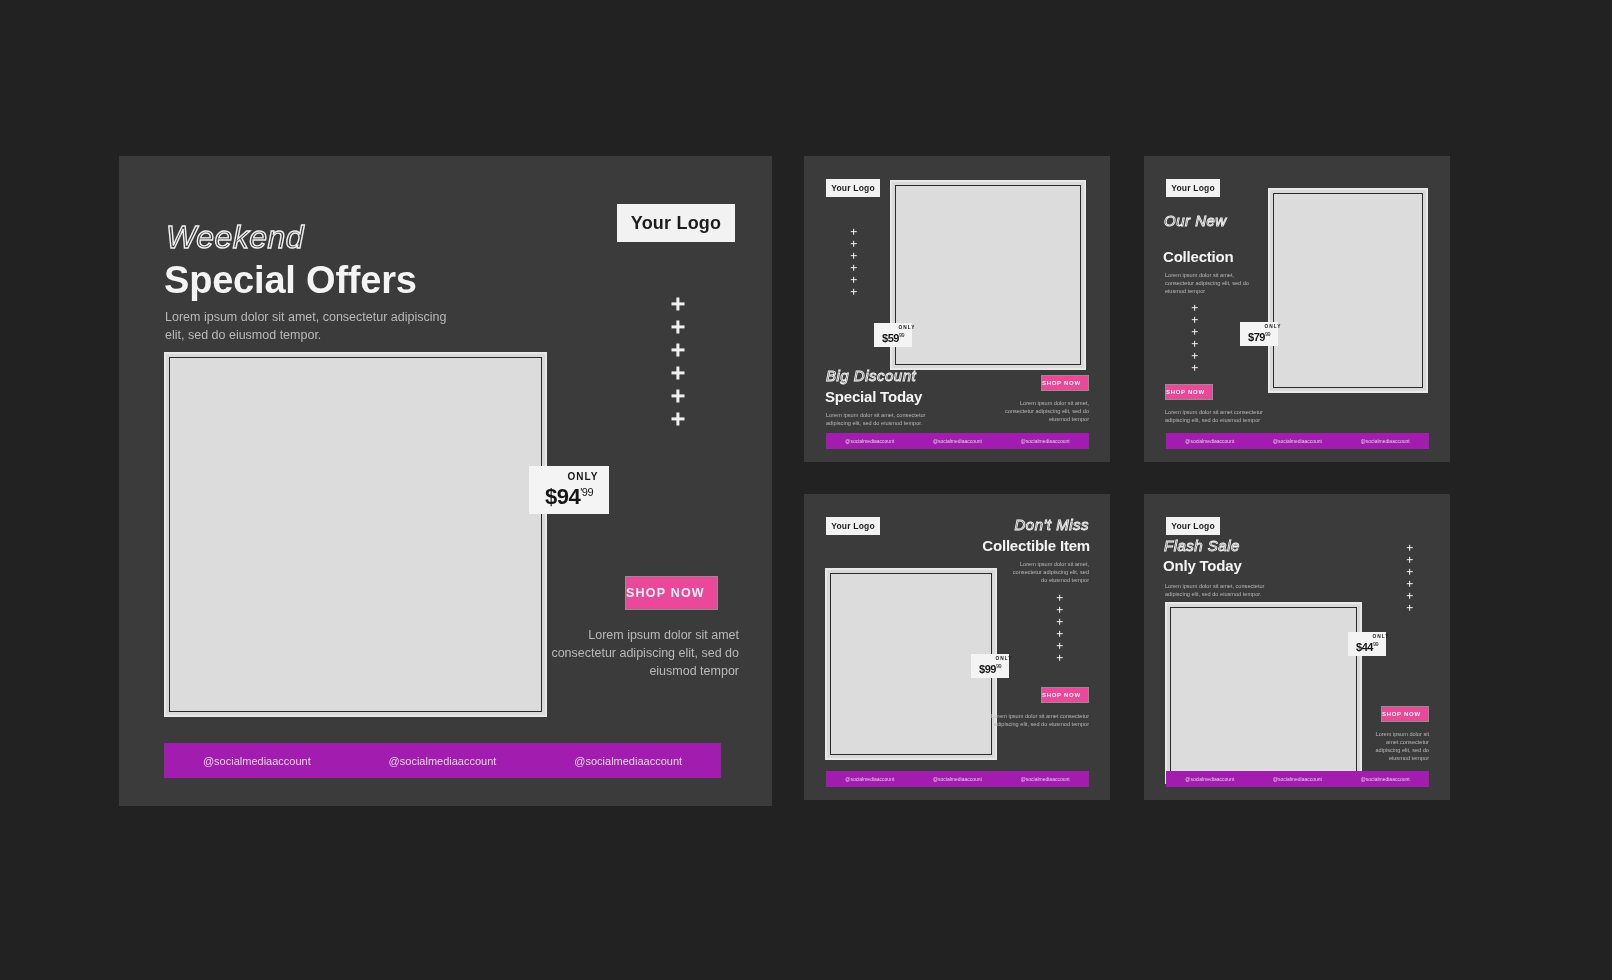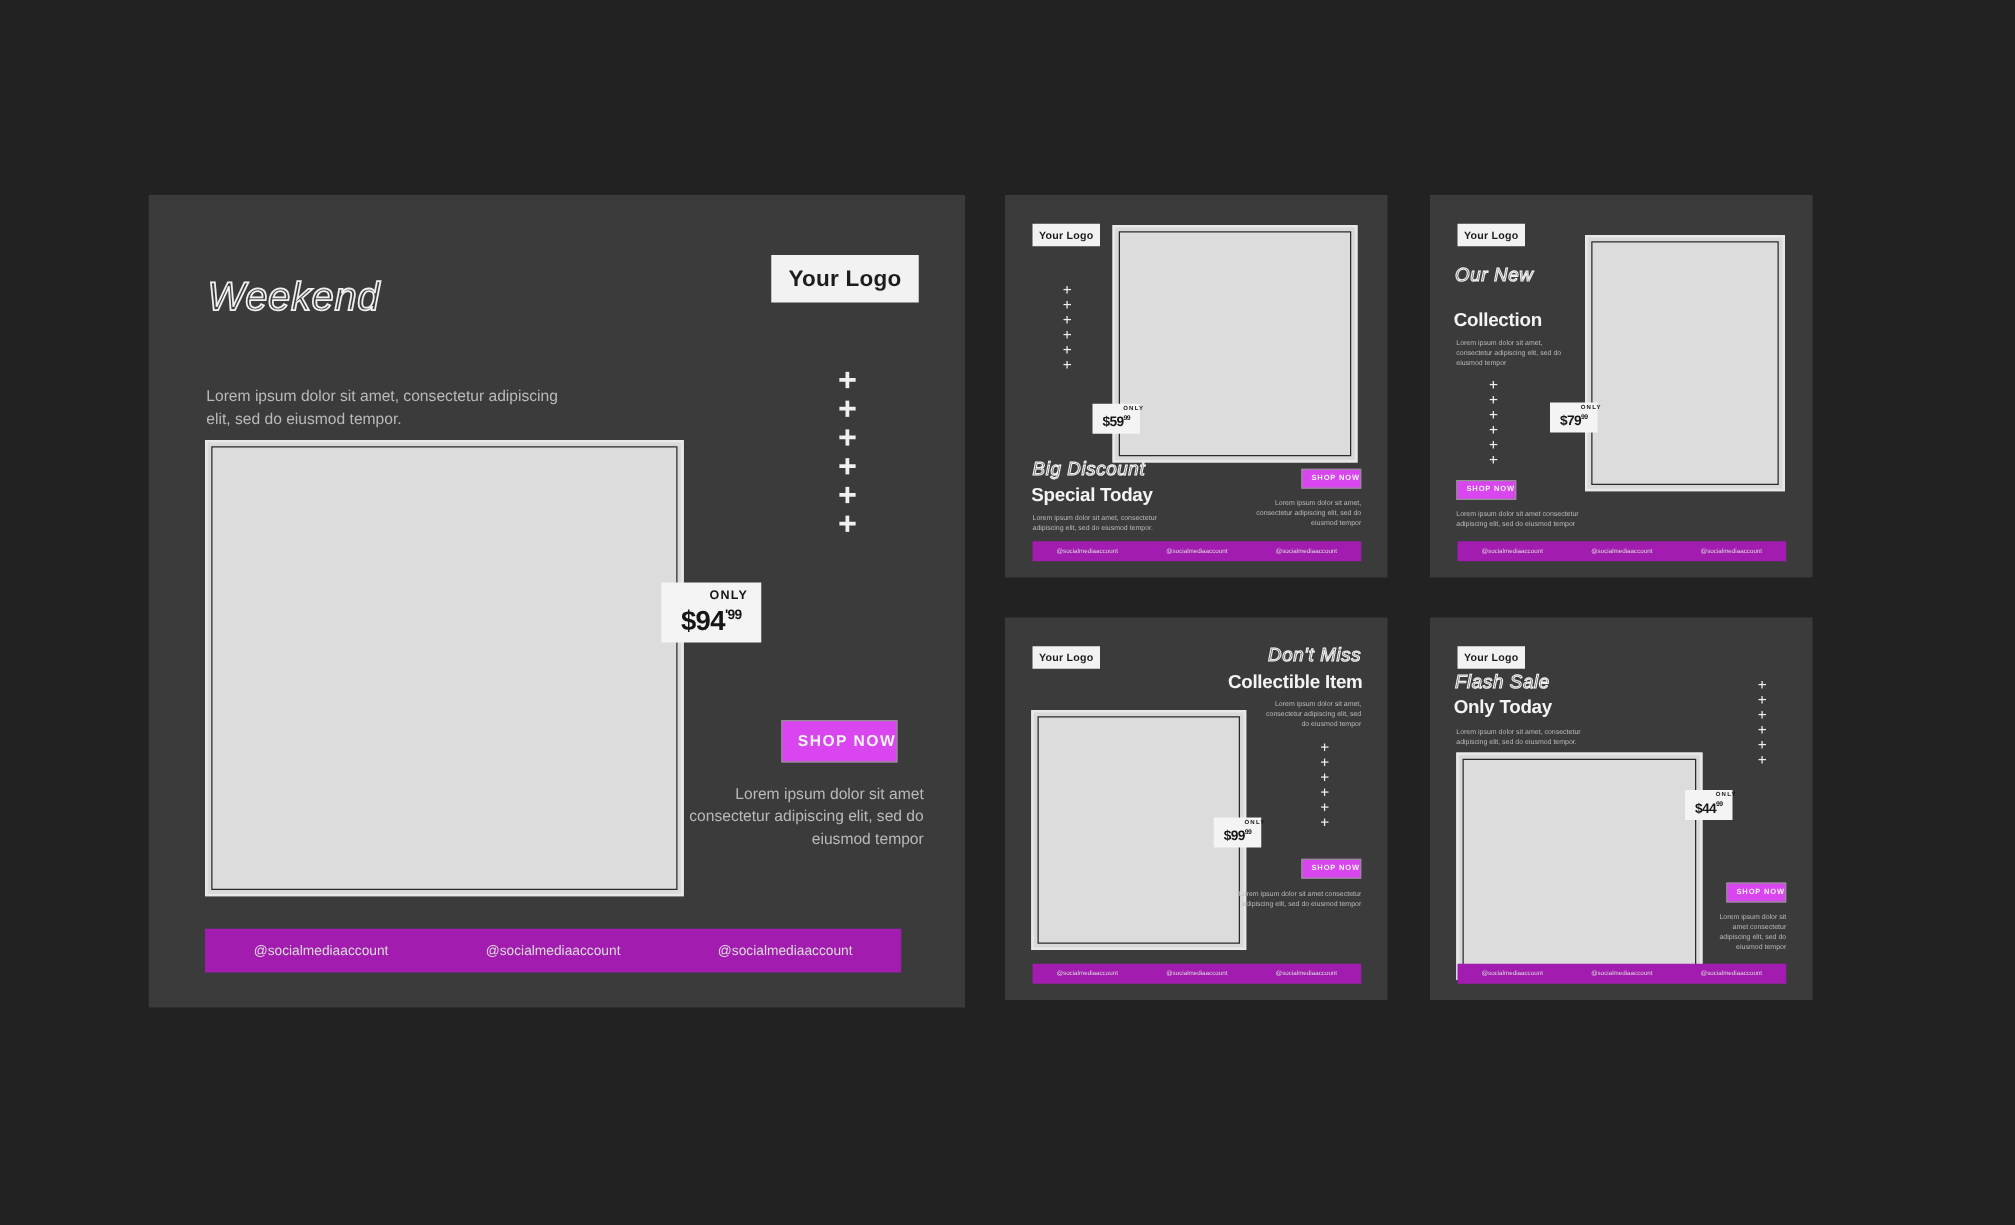--- a/index.html
+++ b/index.html
@@ -90,34 +90,34 @@
     letter-spacing: 1px;
     margin-left: 28px;
   }
   .price-tag .amount {
     font-weight: 800;
     letter-spacing: -.5px;
     display: flex;
     align-items: flex-start;
   }
   .price-tag .cents {
-    font-weight: 700;
+    font-weight: 400;
   }
 
   
   .shop-btn {
     position: absolute;
-    background: #d946ef;
+    background: #ec4899;
     border: 1px solid #8f8f8f;
     color: #f2f2f2;
     font-weight: 700;
     letter-spacing: 1.2px;
     display: flex;
     align-items: center;
-    justify-content: flex-end;
+    justify-content: flex-start;
     white-space: nowrap;
   }
 
   
   .social-bar {
     position: absolute;
     background: #a21caf;
     display: flex;
     align-items: center;
     color: #dcdcdc;
@@ -243,20 +243,21 @@
 
 <div id="stage">
 
   <div class="card" id="hero">
 
     <div class="logo-badge">
       <span>Your Logo</span>
     </div>
 
     <div class="headline-outline h-outline">Weekend</div>
+    <div class="headline-solid h-solid">Special Offers</div>
     <div class="body-text sub">Lorem ipsum dolor sit amet, consectetur adipiscing elit, sed do eiusmod tempor.</div>
 
     <div class="img-frame">
       <div class="inner"></div>
     </div>
 
     <div class="plus-col">
       <span class="plus"></span>
       <span class="plus"></span>
       <span class="plus"></span>

